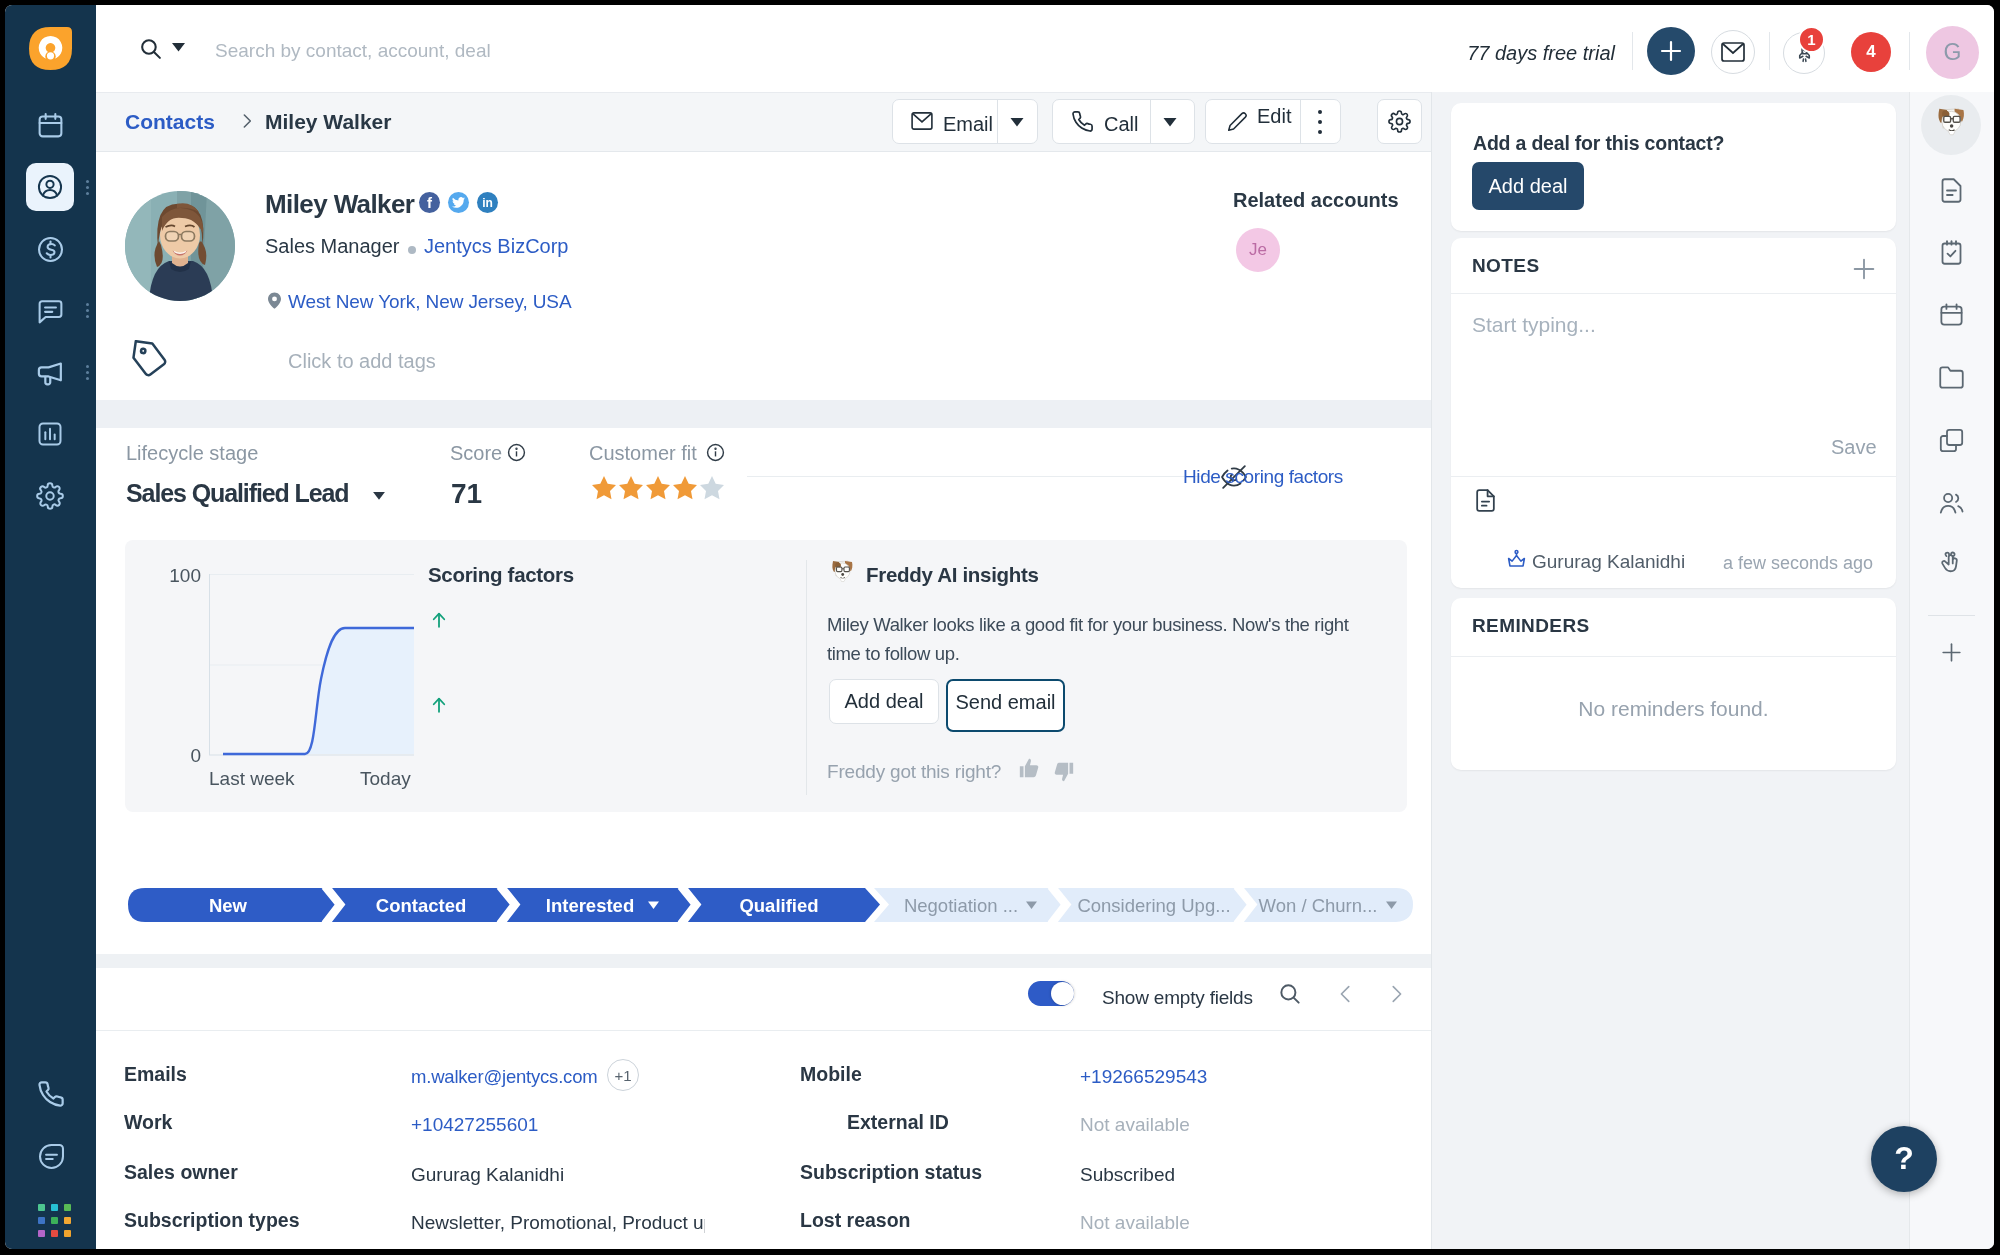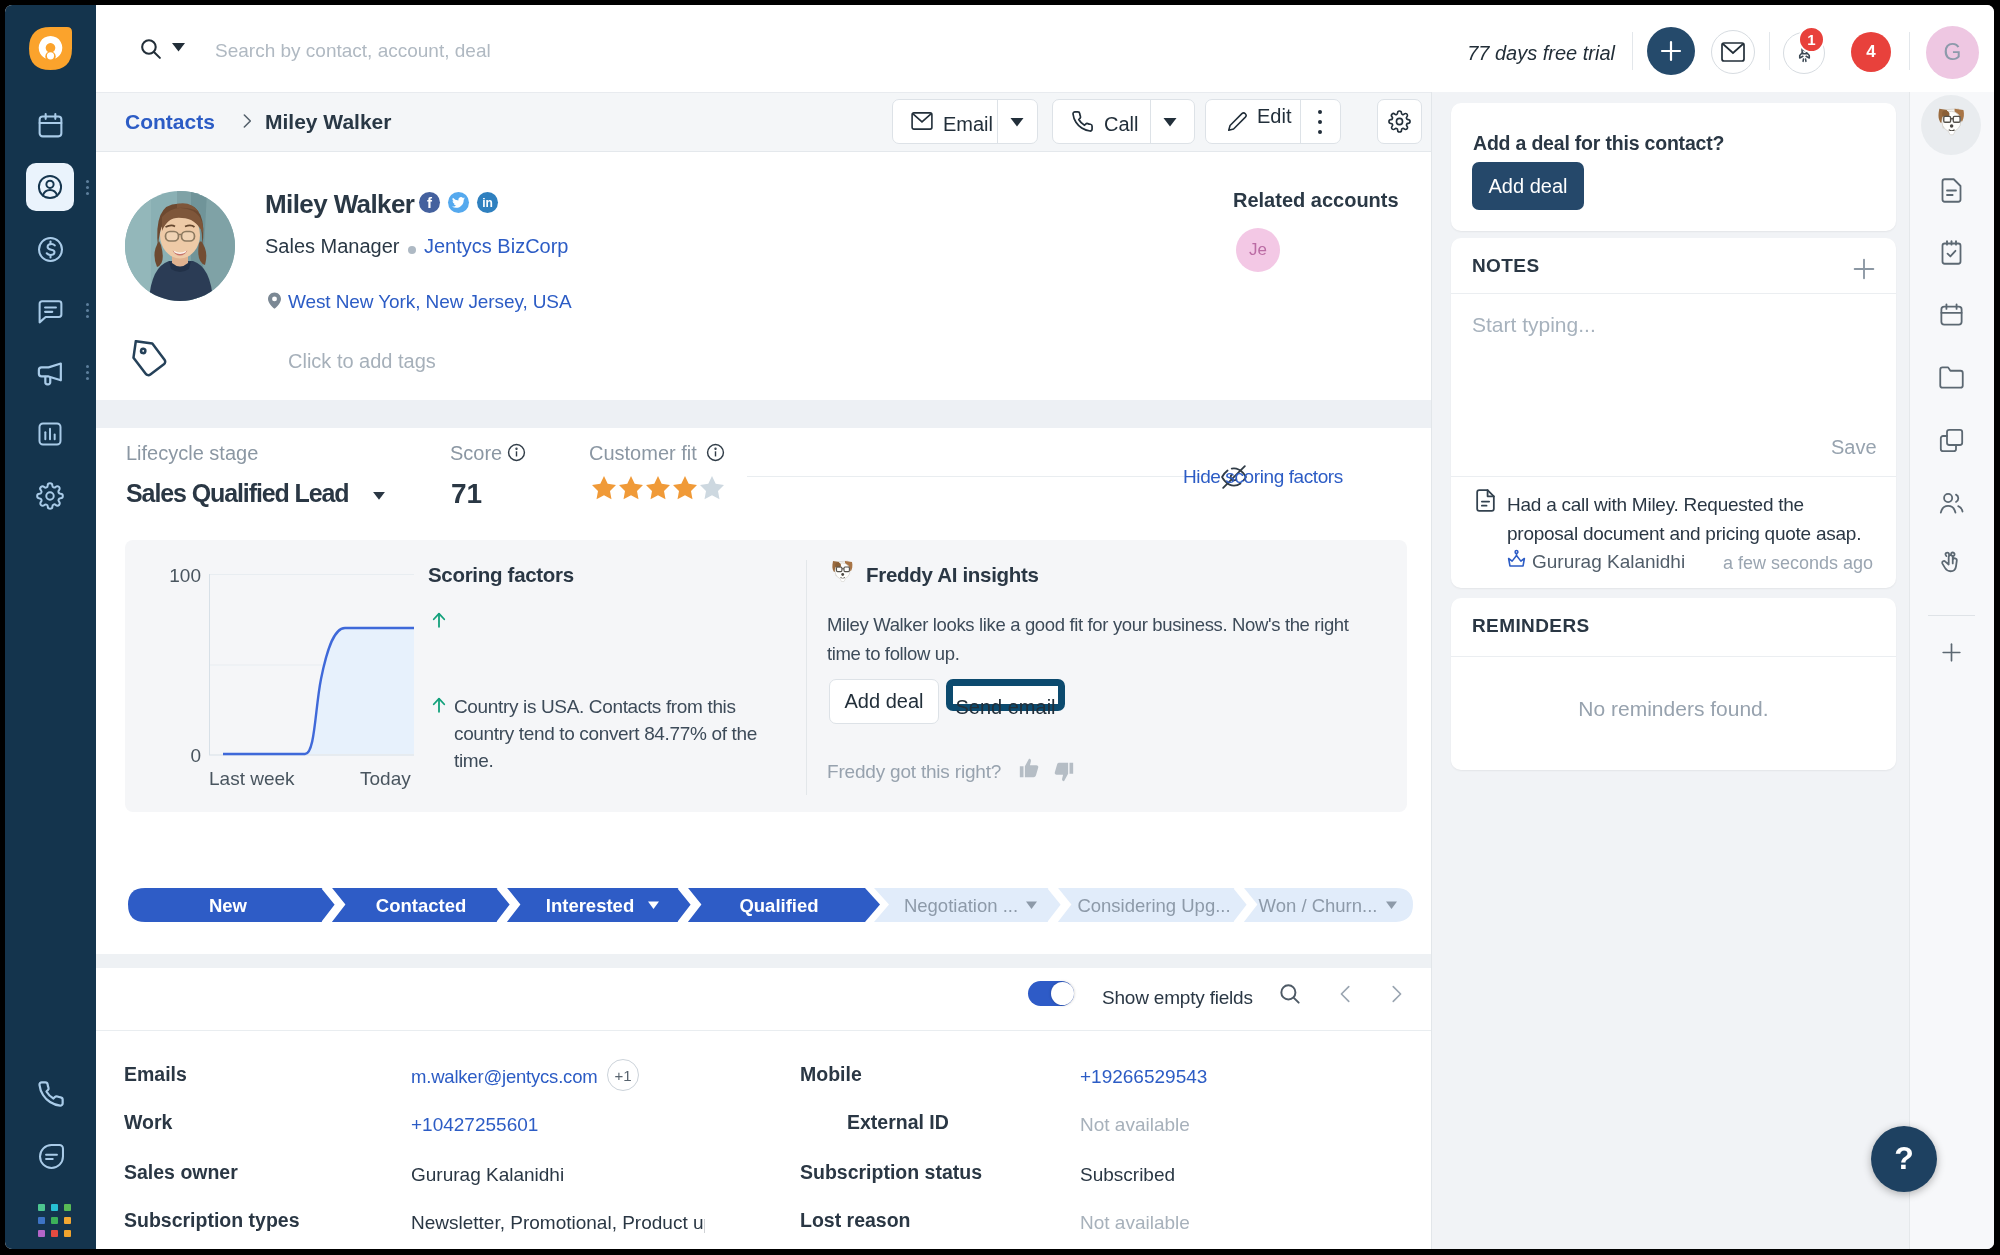--- a/index.html
+++ b/index.html
@@ -250,39 +250,38 @@
 <div class="ab" style="left:355px;top:763px;font-size:19px;color:#49555f;">Today</div>
 <div class="ab bold" style="left:423px;top:558px;font-size:20.5px;letter-spacing:-0.3px;color:#2a3744;">Scoring factors</div>
 <svg class="ab" style="left:425px;top:606px;" width="18" height="18" viewBox="0 0 24 24" fill="none" stroke="#12a17b" stroke-width="2.4" stroke-linecap="round" stroke-linejoin="round">
       <line x1="12" y1="21" x2="12" y2="4"></line>
       <polyline points="5,11 12,3.5 19,11"></polyline>
     </svg>
 <svg class="ab" style="left:425px;top:691px;" width="18" height="18" viewBox="0 0 24 24" fill="none" stroke="#12a17b" stroke-width="2.4" stroke-linecap="round" stroke-linejoin="round">
       <line x1="12" y1="21" x2="12" y2="4"></line>
       <polyline points="5,11 12,3.5 19,11"></polyline>
     </svg>
-<div class="ab" style="left:449px;top:688px;font-size:19px;letter-spacing:-0.35px;color:#3d4b59;line-height:27px;">Country is USA. Contacts from this<br>country tend to convert 84.77% of the<br>time.</div>
 <div class="ab" style="left:801px;top:555px;width:1px;height:235px;background:#e3e7ea;"></div>
 <svg class="ab" style="left:823px;top:553px;" width="30" height="30" viewBox="0 0 30 30">
   <path d="M6 4 L20 3 L21 16 L8 18 Z" fill="#f3f3f0" stroke="#d8d6d0" stroke-width="0.8"></path>
   <path d="M5 3 C4 8 4 11 6 14 L13 12 L11 4 Z" fill="#9a6b3f"></path>
   <path d="M17 3 L24 4 C25 8 24 11 23 13 L17 12 Z" fill="#a87546"></path>
   <ellipse cx="14.5" cy="13" rx="7.5" ry="8" fill="#fdfdfb" stroke="#cfcdc6" stroke-width="0.6"></ellipse>
   <path d="M7.5 9 C6.5 5.5 8 4 10.5 4.5 C13 5 13.5 7 12.5 9.5 Z" fill="#8a5f36"></path>
   <rect x="8.5" y="9" width="5.4" height="4.6" rx="1" fill="none" stroke="#55524c" stroke-width="1.1"></rect>
   <rect x="16" y="9" width="5.4" height="4.6" rx="1" fill="none" stroke="#55524c" stroke-width="1.1"></rect>
   <line x1="13.9" y1="10.8" x2="16" y2="10.8" stroke="#55524c" stroke-width="1.1"></line>
   <circle cx="14.7" cy="16.5" r="1.4" fill="#4a4742"></circle>
   <path d="M12.5 19.5 Q14.7 21.5 17 19.5" fill="none" stroke="#4a4742" stroke-width="0.9"></path>
   <path d="M12 20.5 L13.5 23.5 L16 23.5 L17.5 20.5" fill="#fff" stroke="#cfcdc6" stroke-width="0.5"></path>
 </svg>
 <div class="ab bold" style="left:861px;top:558px;font-size:20.5px;letter-spacing:-0.3px;color:#2a3744;">Freddy AI insights</div>
 <div class="ab" style="left:822px;top:605px;font-size:18.5px;letter-spacing:-0.35px;color:#3d4b59;line-height:29px;">Miley Walker looks like a good fit for your business. Now's the right<br>time to follow up.</div>
 <div class="ab" style="left:824px;top:674px;width:110px;height:45px;background:#fff;border:1px solid #dde2e7;border-radius:7px;font-size:20px;color:#222f3a;text-align:center;line-height:43px;">Add deal</div>
-<div class="ab" style="left:941px;top:674px;width:119px;height:32px;background:#fff;border:7px solid #0c4a6e;border-radius:7px;font-size:20px;color:#222f3a;text-align:center;line-height:43px;">Send email</div>
+<div class="ab" style="left:941px;top:674px;width:119px;height:53px;background:#fff;border:2px solid #0c4a6e;border-radius:7px;font-size:20px;color:#222f3a;text-align:center;line-height:43px;">Send email</div>
 <div class="ab" style="left:822px;top:756px;font-size:19px;letter-spacing:-0.2px;color:#97a2ae;">Freddy got this right?</div>
 <svg class="ab" style="left:1013px;top:752px;" width="22" height="22" viewBox="0 0 24 24" fill="#b5bdc5">
       <path d="M2 10 h4 v12 H2 Z M7.5 22 V10 L12 2 c1.5 0 2.5 1 2 3 l-1 4 h7 c1.5 0 2.5 1.2 2 2.7 l-2.3 8 c-.3 1.3-1.2 2.3-2.7 2.3 Z"></path>
     </svg>
 <svg class="ab" style="left:1048px;top:756px;" width="22" height="22" viewBox="0 0 24 24" fill="#b5bdc5" transform="rotate(180)">
       <path d="M2 10 h4 v12 H2 Z M7.5 22 V10 L12 2 c1.5 0 2.5 1 2 3 l-1 4 h7 c1.5 0 2.5 1.2 2 2.7 l-2.3 8 c-.3 1.3-1.2 2.3-2.7 2.3 Z"></path>
     </svg>
 <svg class="ab" style="left:123px;top:882px;" width="1290" height="36" viewBox="0 0 1290 36">
   <path d="M746 1 H1268 Q1285 1 1285 17.5 Q1285 34 1268 35 H746 L761 17.5 Z" fill="#e1ecfa"></path>
   <path d="M17 1 H737 L752 17.5 L737 35 H17 Q0 35 0 17.5 Q0 1 17 1 Z" fill="#2e5cc6"></path>
@@ -351,21 +350,20 @@
 <div class="ab" style="left:1446px;top:288px;width:445px;height:1px;background:#ebeef1;"></div>
 <div class="ab" style="left:1467px;top:308px;font-size:21px;color:#a7b2bd;">Start typing...</div>
 <div class="ab" style="left:1826px;top:431px;font-size:20px;color:#97a3af;">Save</div>
 <div class="ab" style="left:1446px;top:471px;width:445px;height:1px;background:#ebeef1;"></div>
 <svg class="ab" style="left:1468px;top:483px;" width="25" height="25" viewBox="0 0 24 24" fill="none" stroke="#33424f" stroke-width="1.7" stroke-linecap="round" stroke-linejoin="round">
       <path d="M14 2 H6 a2 2 0 0 0-2 2 v16 a2 2 0 0 0 2 2 h12 a2 2 0 0 0 2-2 V8 Z"></path>
       <polyline points="14,2 14,8 20,8"></polyline>
       <line x1="8.5" y1="13" x2="15.5" y2="13"></line>
       <line x1="8.5" y1="17" x2="13" y2="17"></line>
     </svg>
-<div class="ab" style="left:1502px;top:485px;font-size:19px;letter-spacing:-0.25px;color:#2a3744;line-height:29px;">Had a call with Miley. Requested the<br>proposal document and pricing quote asap.</div>
 <svg class="ab" style="left:1501px;top:543px;" width="21" height="21" viewBox="0 0 24 24" fill="none" stroke="#2c5cc5" stroke-width="1.8" stroke-linejoin="round">
       <path d="M3 9 L7 12 L12 5.5 L17 12 L21 9 L19.5 17.5 H4.5 Z" transform="translate(0,3)"></path>
       <circle cx="12" cy="4.5" r="1.6"></circle>
       <line x1="12" y1="6" x2="12" y2="8.5"></line>
     </svg>
 <div class="ab" style="left:1527px;top:546px;font-size:19px;color:#515d69;">Gururag Kalanidhi</div>
 <div class="ab" style="left:1660px;top:548px;width:208px;text-align:right;font-size:18px;color:#9aa5b1;">a few seconds ago</div>
 <div class="ab" style="left:1446px;top:593px;width:445px;height:172px;background:#fff;border-radius:10px;box-shadow:0 1px 2px rgba(0,0,0,.06);"></div>
 <div class="ab bold" style="left:1467px;top:610px;font-size:19px;color:#2a3744;letter-spacing:.4px;">REMINDERS</div>
 <div class="ab" style="left:1446px;top:651px;width:445px;height:1px;background:#ebeef1;"></div>

